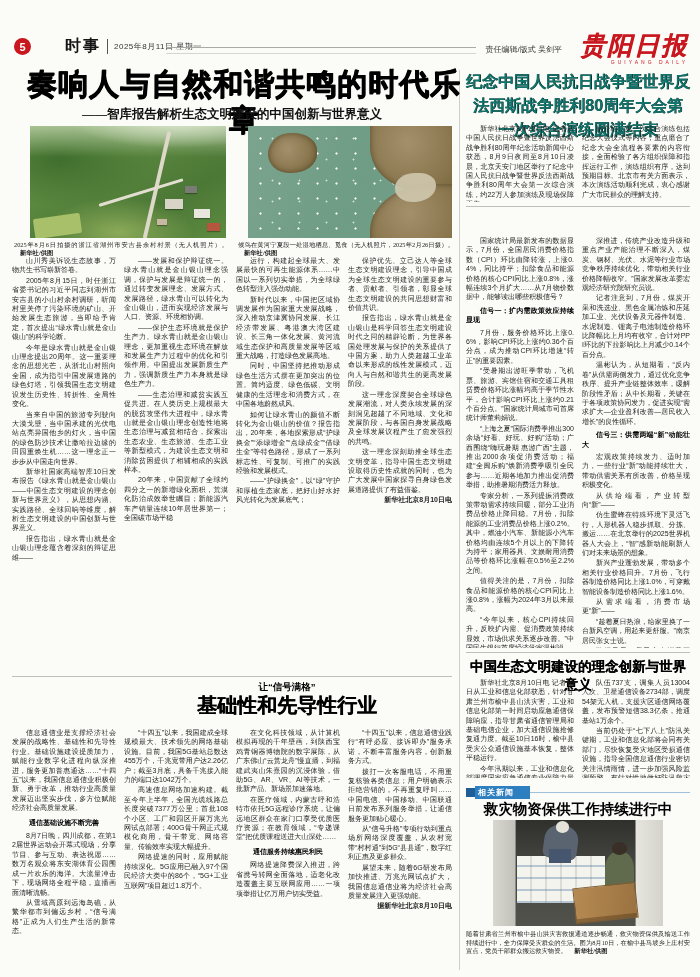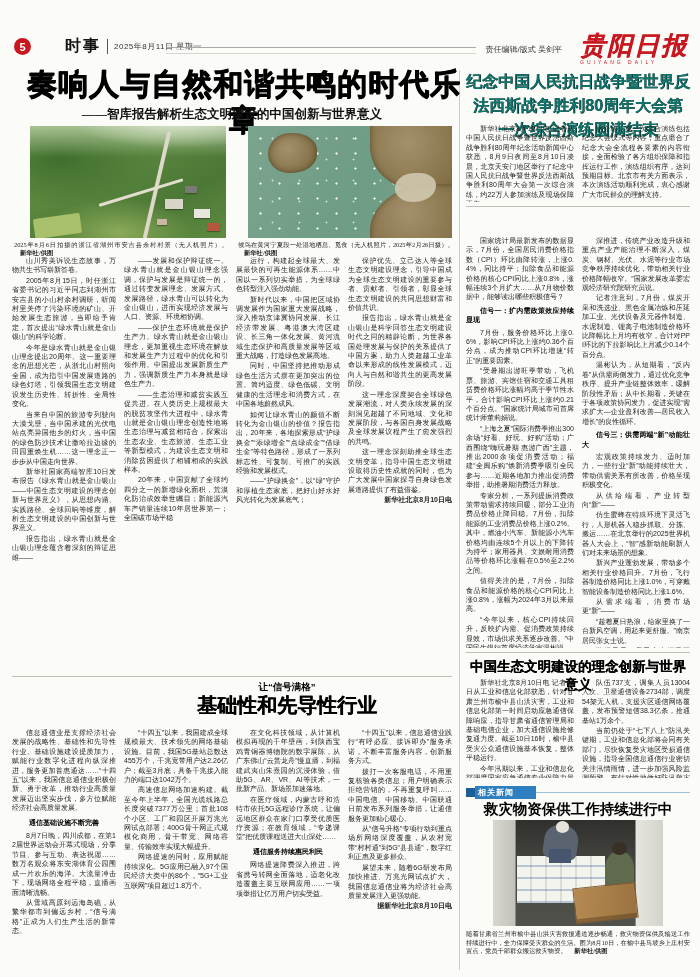--- a/index.html
+++ b/index.html
@@ -12,21 +12,21 @@
   .hdr-left{position:absolute;left:0;top:2px;display:flex;align-items:center;gap:6px;}
   .pgnum{display:inline-flex;align-items:center;justify-content:center;width:17px;height:17px;
          border-radius:50%;background:var(--accent-red,#c8171e);color:#fff;font-weight:bold;font-size:11px;}
   .section-title{font-size:16px;font-weight:900;letter-spacing:2px;margin-left:28px;}
   .hdr-div{width:1px;height:15px;background:#555;}
   .hdr-date{font-size:8px;color:#333;letter-spacing:.5px;}
   .hdr-line{position:absolute;left:152px;right:212px;top:13px;height:1px;background:#a9a9a5;}
   .hdr-line2{position:absolute;left:152px;right:212px;top:19px;height:1px;background:#d6d6d0;}
   .hdr-right{position:absolute;right:0;top:0;display:flex;align-items:center;gap:18px;}
   .editor{font-size:8px;color:#333;}
-  .masthead-wrap{text-align:left;}
+  .masthead-wrap{text-align:right;}
   .masthead{font-family:"Liberation Serif","DejaVu Serif",serif;font-style:italic;font-weight:900;
             font-size:25px;line-height:24px;color:var(--accent-red,#c8171e);letter-spacing:2px;
             text-shadow:.5px 0 0 var(--accent-red,#c8171e);}
   .masthead-sub{font-size:5px;letter-spacing:3px;color:var(--accent-red,#c8171e);margin-top:1px;}
 
   .vrule{position:absolute;left:459px;top:70px;height:900px;width:1px;background:#cfcfc9;}
   .hrule{position:absolute;height:1px;background:#bfbfb9;}
 
   
   .copy p{font-size:7px;line-height:9.4px;text-align:justify;text-indent:2em;margin:0 0 1px;
@@ -100,21 +100,21 @@
   .a2-hl{position:absolute;top:212px;text-align:center;font-size:16.5px;font-weight:900;color:#000;
          text-shadow:.4px 0 0 #000;}
   .a2-body{position:absolute;top:236px;height:412px;}
   .r-rule2{top:652px;left:466px;width:224px;}
   .a3-hl{position:absolute;top:658px;text-align:center;font-size:13.5px;font-weight:900;color:#000;
          text-shadow:.3px 0 0 #000;}
   .a3-body{position:absolute;top:678px;height:100px;}
   .tagrow{position:absolute;top:786px;display:flex;align-items:center;gap:0;}
   .tag-sq{width:9px;height:9px;background:#1f5d96;}
   .tag-box{background:var(--tag-blue,#2e7fc0);color:#fff;font-size:8px;font-weight:bold;
-           padding:1px 22px 1px 3px;letter-spacing:1px;}
+           padding:1px 16px 1px 3px;letter-spacing:1px;}
   .tag-line{flex:1;height:1px;background:#9fc0d8;}
   .rel-hl{position:absolute;top:800px;text-align:center;font-size:14.5px;font-weight:bold;color:#000;}
   .photo3{position:absolute;top:820px;left:493px;width:170px;height:106px;overflow:hidden;
           background:linear-gradient(#2f2f2c,#454540 40%,#52524c);}
   .p3-doorL{position:absolute;left:0;top:0;bottom:0;width:13%;
             background:linear-gradient(90deg,#d7d7d0,#c2c2ba);border-right:1px solid #8b8b84;}
   .p3-doorR{position:absolute;right:0;top:0;bottom:0;width:16%;
             background:linear-gradient(90deg,#e6e6df,#d3d3cb);border-left:1px solid #8b8b84;}
   .p3-boxes{position:absolute;left:14%;top:34%;width:52%;height:44%;
     background:repeating-linear-gradient(0deg,rgba(70,110,160,.35) 0 2px,transparent 2px 12px),

